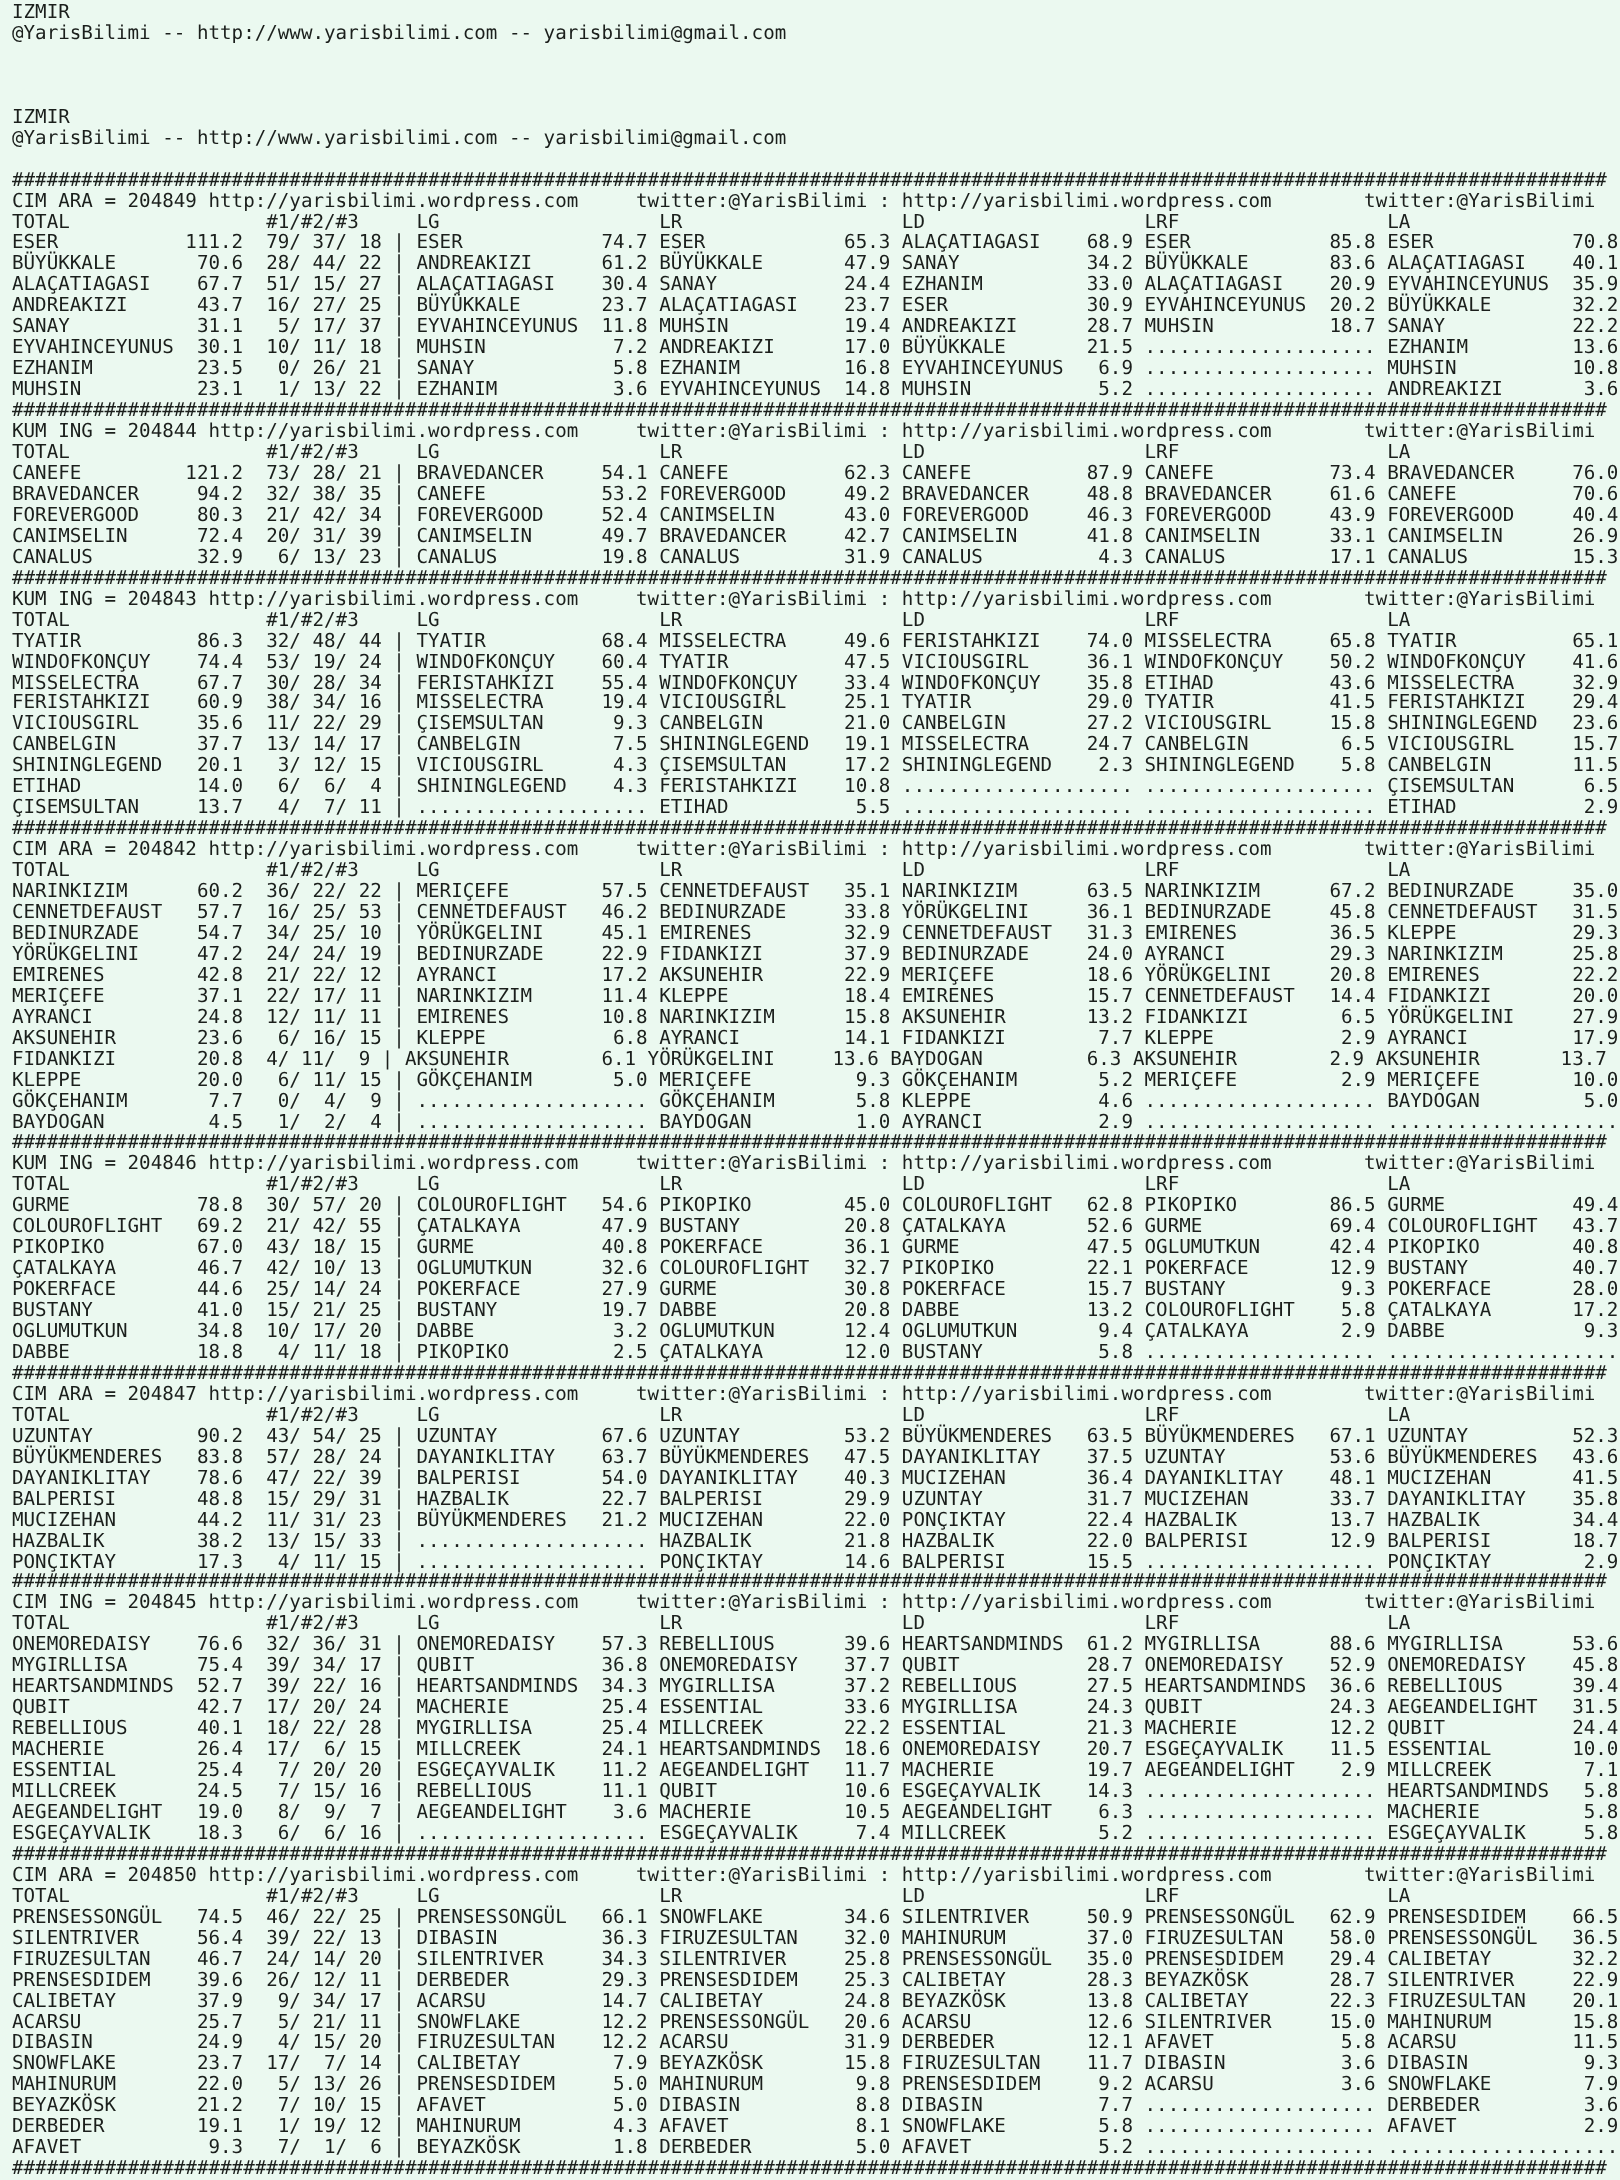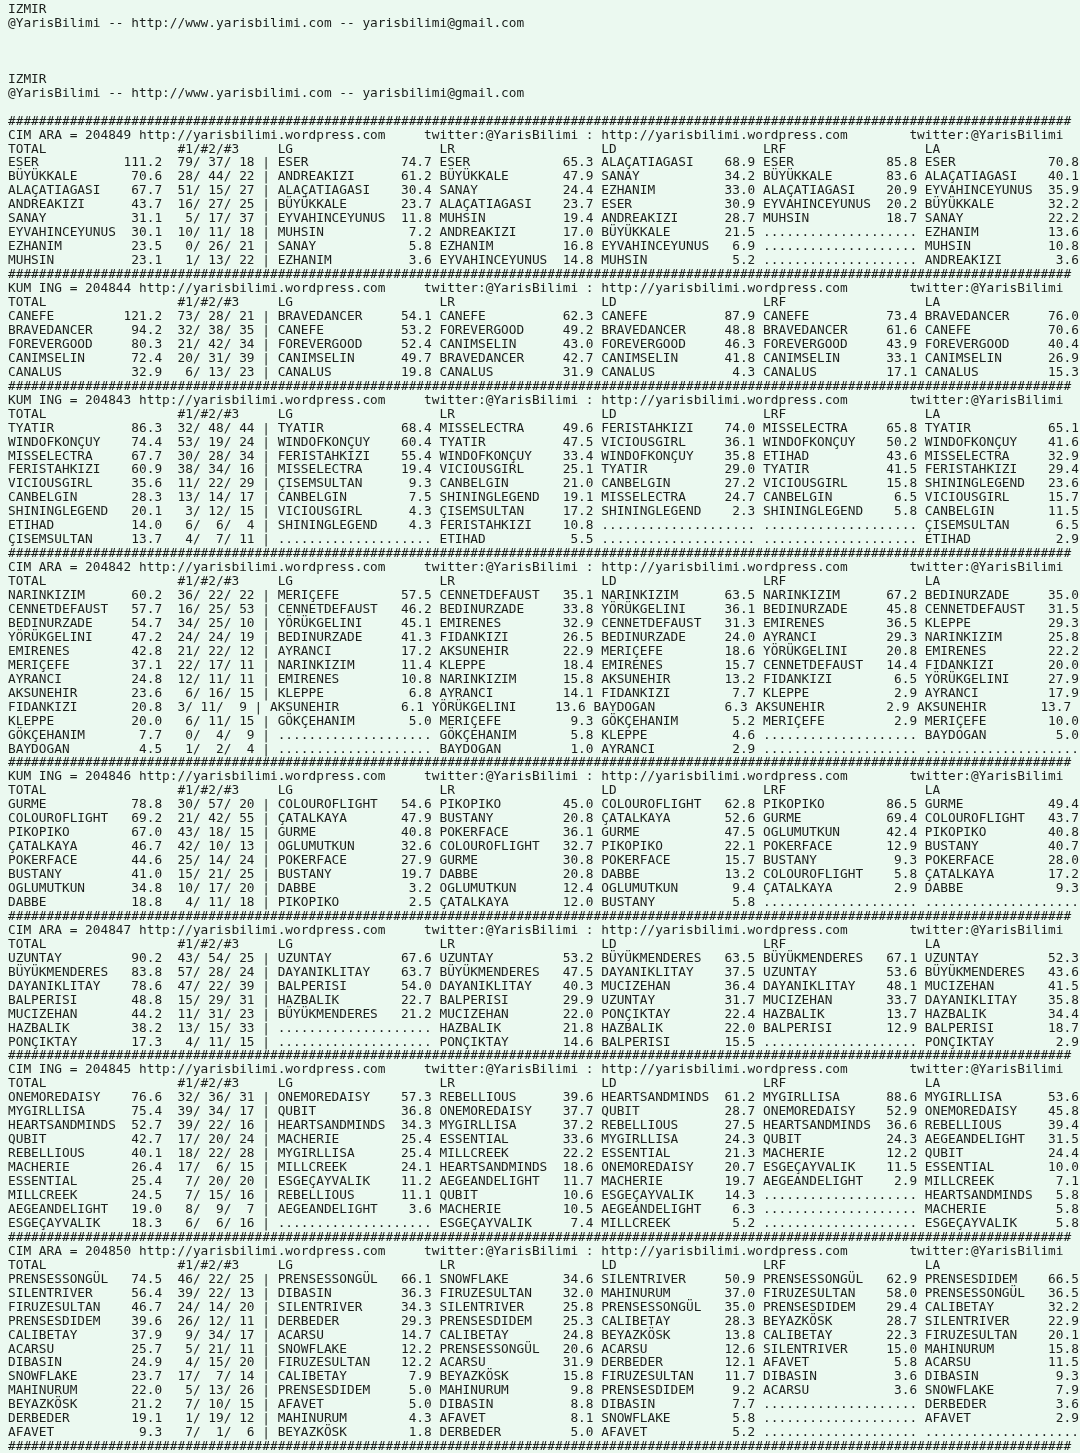--- a/index.html
+++ b/index.html
@@ -51,36 +51,36 @@
 <span>CANIMSELIN      72.4  20/ 31/ 39 | CANIMSELIN      49.7 BRAVEDANCER     42.7 CANIMSELIN      41.8 CANIMSELIN      33.1 CANIMSELIN      26.9</span>
 <span>CANALUS         32.9   6/ 13/ 23 | CANALUS         19.8 CANALUS         31.9 CANALUS          4.3 CANALUS         17.1 CANALUS         15.3</span>
 <span>##########################################################################################################################################</span>
 <span>KUM ING = 204843 http://yarisbilimi.wordpress.com     twitter:@YarisBilimi : http://yarisbilimi.wordpress.com        twitter:@YarisBilimi</span>
 <span>TOTAL                 #1/#2/#3     LG                   LR                   LD                   LRF                  LA</span>
 <span>TYATIR          86.3  32/ 48/ 44 | TYATIR          68.4 MISSELECTRA     49.6 FERISTAHKIZI    74.0 MISSELECTRA     65.8 TYATIR          65.1</span>
 <span>WINDOFKONÇUY    74.4  53/ 19/ 24 | WINDOFKONÇUY    60.4 TYATIR          47.5 VICIOUSGIRL     36.1 WINDOFKONÇUY    50.2 WINDOFKONÇUY    41.6</span>
 <span>MISSELECTRA     67.7  30/ 28/ 34 | FERISTAHKIZI    55.4 WINDOFKONÇUY    33.4 WINDOFKONÇUY    35.8 ETIHAD          43.6 MISSELECTRA     32.9</span>
 <span>FERISTAHKIZI    60.9  38/ 34/ 16 | MISSELECTRA     19.4 VICIOUSGIRL     25.1 TYATIR          29.0 TYATIR          41.5 FERISTAHKIZI    29.4</span>
 <span>VICIOUSGIRL     35.6  11/ 22/ 29 | ÇISEMSULTAN      9.3 CANBELGIN       21.0 CANBELGIN       27.2 VICIOUSGIRL     15.8 SHININGLEGEND   23.6</span>
-<span>CANBELGIN       28.3  13/ 14/ 17 | CANBELGIN        7.5 SHININGLEGEND   19.1 MISSELECTRA     24.7 CANBELGIN        6.5 VICIOUSGIRL     15.7</span>
+<span>CANBELGIN       37.7  13/ 14/ 17 | CANBELGIN        7.5 SHININGLEGEND   19.1 MISSELECTRA     24.7 CANBELGIN        6.5 VICIOUSGIRL     15.7</span>
 <span>SHININGLEGEND   20.1   3/ 12/ 15 | VICIOUSGIRL      4.3 ÇISEMSULTAN     17.2 SHININGLEGEND    2.3 SHININGLEGEND    5.8 CANBELGIN       11.5</span>
 <span>ETIHAD          14.0   6/  6/  4 | SHININGLEGEND    4.3 FERISTAHKIZI    10.8 .................... .................... ÇISEMSULTAN      6.5</span>
 <span>ÇISEMSULTAN     13.7   4/  7/ 11 | .................... ETIHAD           5.5 .................... .................... ETIHAD           2.9</span>
 <span>##########################################################################################################################################</span>
 <span>CIM ARA = 204842 http://yarisbilimi.wordpress.com     twitter:@YarisBilimi : http://yarisbilimi.wordpress.com        twitter:@YarisBilimi</span>
 <span>TOTAL                 #1/#2/#3     LG                   LR                   LD                   LRF                  LA</span>
 <span>NARINKIZIM      60.2  36/ 22/ 22 | MERIÇEFE        57.5 CENNETDEFAUST   35.1 NARINKIZIM      63.5 NARINKIZIM      67.2 BEDINURZADE     35.0</span>
 <span>CENNETDEFAUST   57.7  16/ 25/ 53 | CENNETDEFAUST   46.2 BEDINURZADE     33.8 YÖRÜKGELINI     36.1 BEDINURZADE     45.8 CENNETDEFAUST   31.5</span>
 <span>BEDINURZADE     54.7  34/ 25/ 10 | YÖRÜKGELINI     45.1 EMIRENES        32.9 CENNETDEFAUST   31.3 EMIRENES        36.5 KLEPPE          29.3</span>
-<span>YÖRÜKGELINI     47.2  24/ 24/ 19 | BEDINURZADE     41.3 FIDANKIZI       26.5 BEDINURZADE     24.0 AYRANCI         29.3 NARINKIZIM      25.8</span>
+<span>YÖRÜKGELINI     47.2  24/ 24/ 19 | BEDINURZADE     22.9 FIDANKIZI       37.9 BEDINURZADE     24.0 AYRANCI         29.3 NARINKIZIM      25.8</span>
 <span>EMIRENES        42.8  21/ 22/ 12 | AYRANCI         17.2 AKSUNEHIR       22.9 MERIÇEFE        18.6 YÖRÜKGELINI     20.8 EMIRENES        22.2</span>
 <span>MERIÇEFE        37.1  22/ 17/ 11 | NARINKIZIM      11.4 KLEPPE          18.4 EMIRENES        15.7 CENNETDEFAUST   14.4 FIDANKIZI       20.0</span>
 <span>AYRANCI         24.8  12/ 11/ 11 | EMIRENES        10.8 NARINKIZIM      15.8 AKSUNEHIR       13.2 FIDANKIZI        6.5 YÖRÜKGELINI     27.9</span>
 <span>AKSUNEHIR       23.6   6/ 16/ 15 | KLEPPE           6.8 AYRANCI         14.1 FIDANKIZI        7.7 KLEPPE           2.9 AYRANCI         17.9</span>
-<span>FIDANKIZI       20.8  3/ 11/  9 | AKSUNEHIR        6.1 YÖRÜKGELINI     13.6 BAYDOGAN         6.3 AKSUNEHIR        2.9 AKSUNEHIR       13.7</span>
+<span>FIDANKIZI       20.8  4/ 11/  9 | AKSUNEHIR        6.1 YÖRÜKGELINI     13.6 BAYDOGAN         6.3 AKSUNEHIR        2.9 AKSUNEHIR       13.7</span>
 <span>KLEPPE          20.0   6/ 11/ 15 | GÖKÇEHANIM       5.0 MERIÇEFE         9.3 GÖKÇEHANIM       5.2 MERIÇEFE         2.9 MERIÇEFE        10.0</span>
 <span>GÖKÇEHANIM       7.7   0/  4/  9 | .................... GÖKÇEHANIM       5.8 KLEPPE           4.6 .................... BAYDOGAN         5.0</span>
 <span>BAYDOGAN         4.5   1/  2/  4 | .................... BAYDOGAN         1.0 AYRANCI          2.9 .................... .....................</span>
 <span>##########################################################################################################################################</span>
 <span>KUM ING = 204846 http://yarisbilimi.wordpress.com     twitter:@YarisBilimi : http://yarisbilimi.wordpress.com        twitter:@YarisBilimi</span>
 <span>TOTAL                 #1/#2/#3     LG                   LR                   LD                   LRF                  LA</span>
 <span>GURME           78.8  30/ 57/ 20 | COLOUROFLIGHT   54.6 PIKOPIKO        45.0 COLOUROFLIGHT   62.8 PIKOPIKO        86.5 GURME           49.4</span>
 <span>COLOUROFLIGHT   69.2  21/ 42/ 55 | ÇATALKAYA       47.9 BUSTANY         20.8 ÇATALKAYA       52.6 GURME           69.4 COLOUROFLIGHT   43.7</span>
 <span>PIKOPIKO        67.0  43/ 18/ 15 | GURME           40.8 POKERFACE       36.1 GURME           47.5 OGLUMUTKUN      42.4 PIKOPIKO        40.8</span>
 <span>ÇATALKAYA       46.7  42/ 10/ 13 | OGLUMUTKUN      32.6 COLOUROFLIGHT   32.7 PIKOPIKO        22.1 POKERFACE       12.9 BUSTANY         40.7</span>

